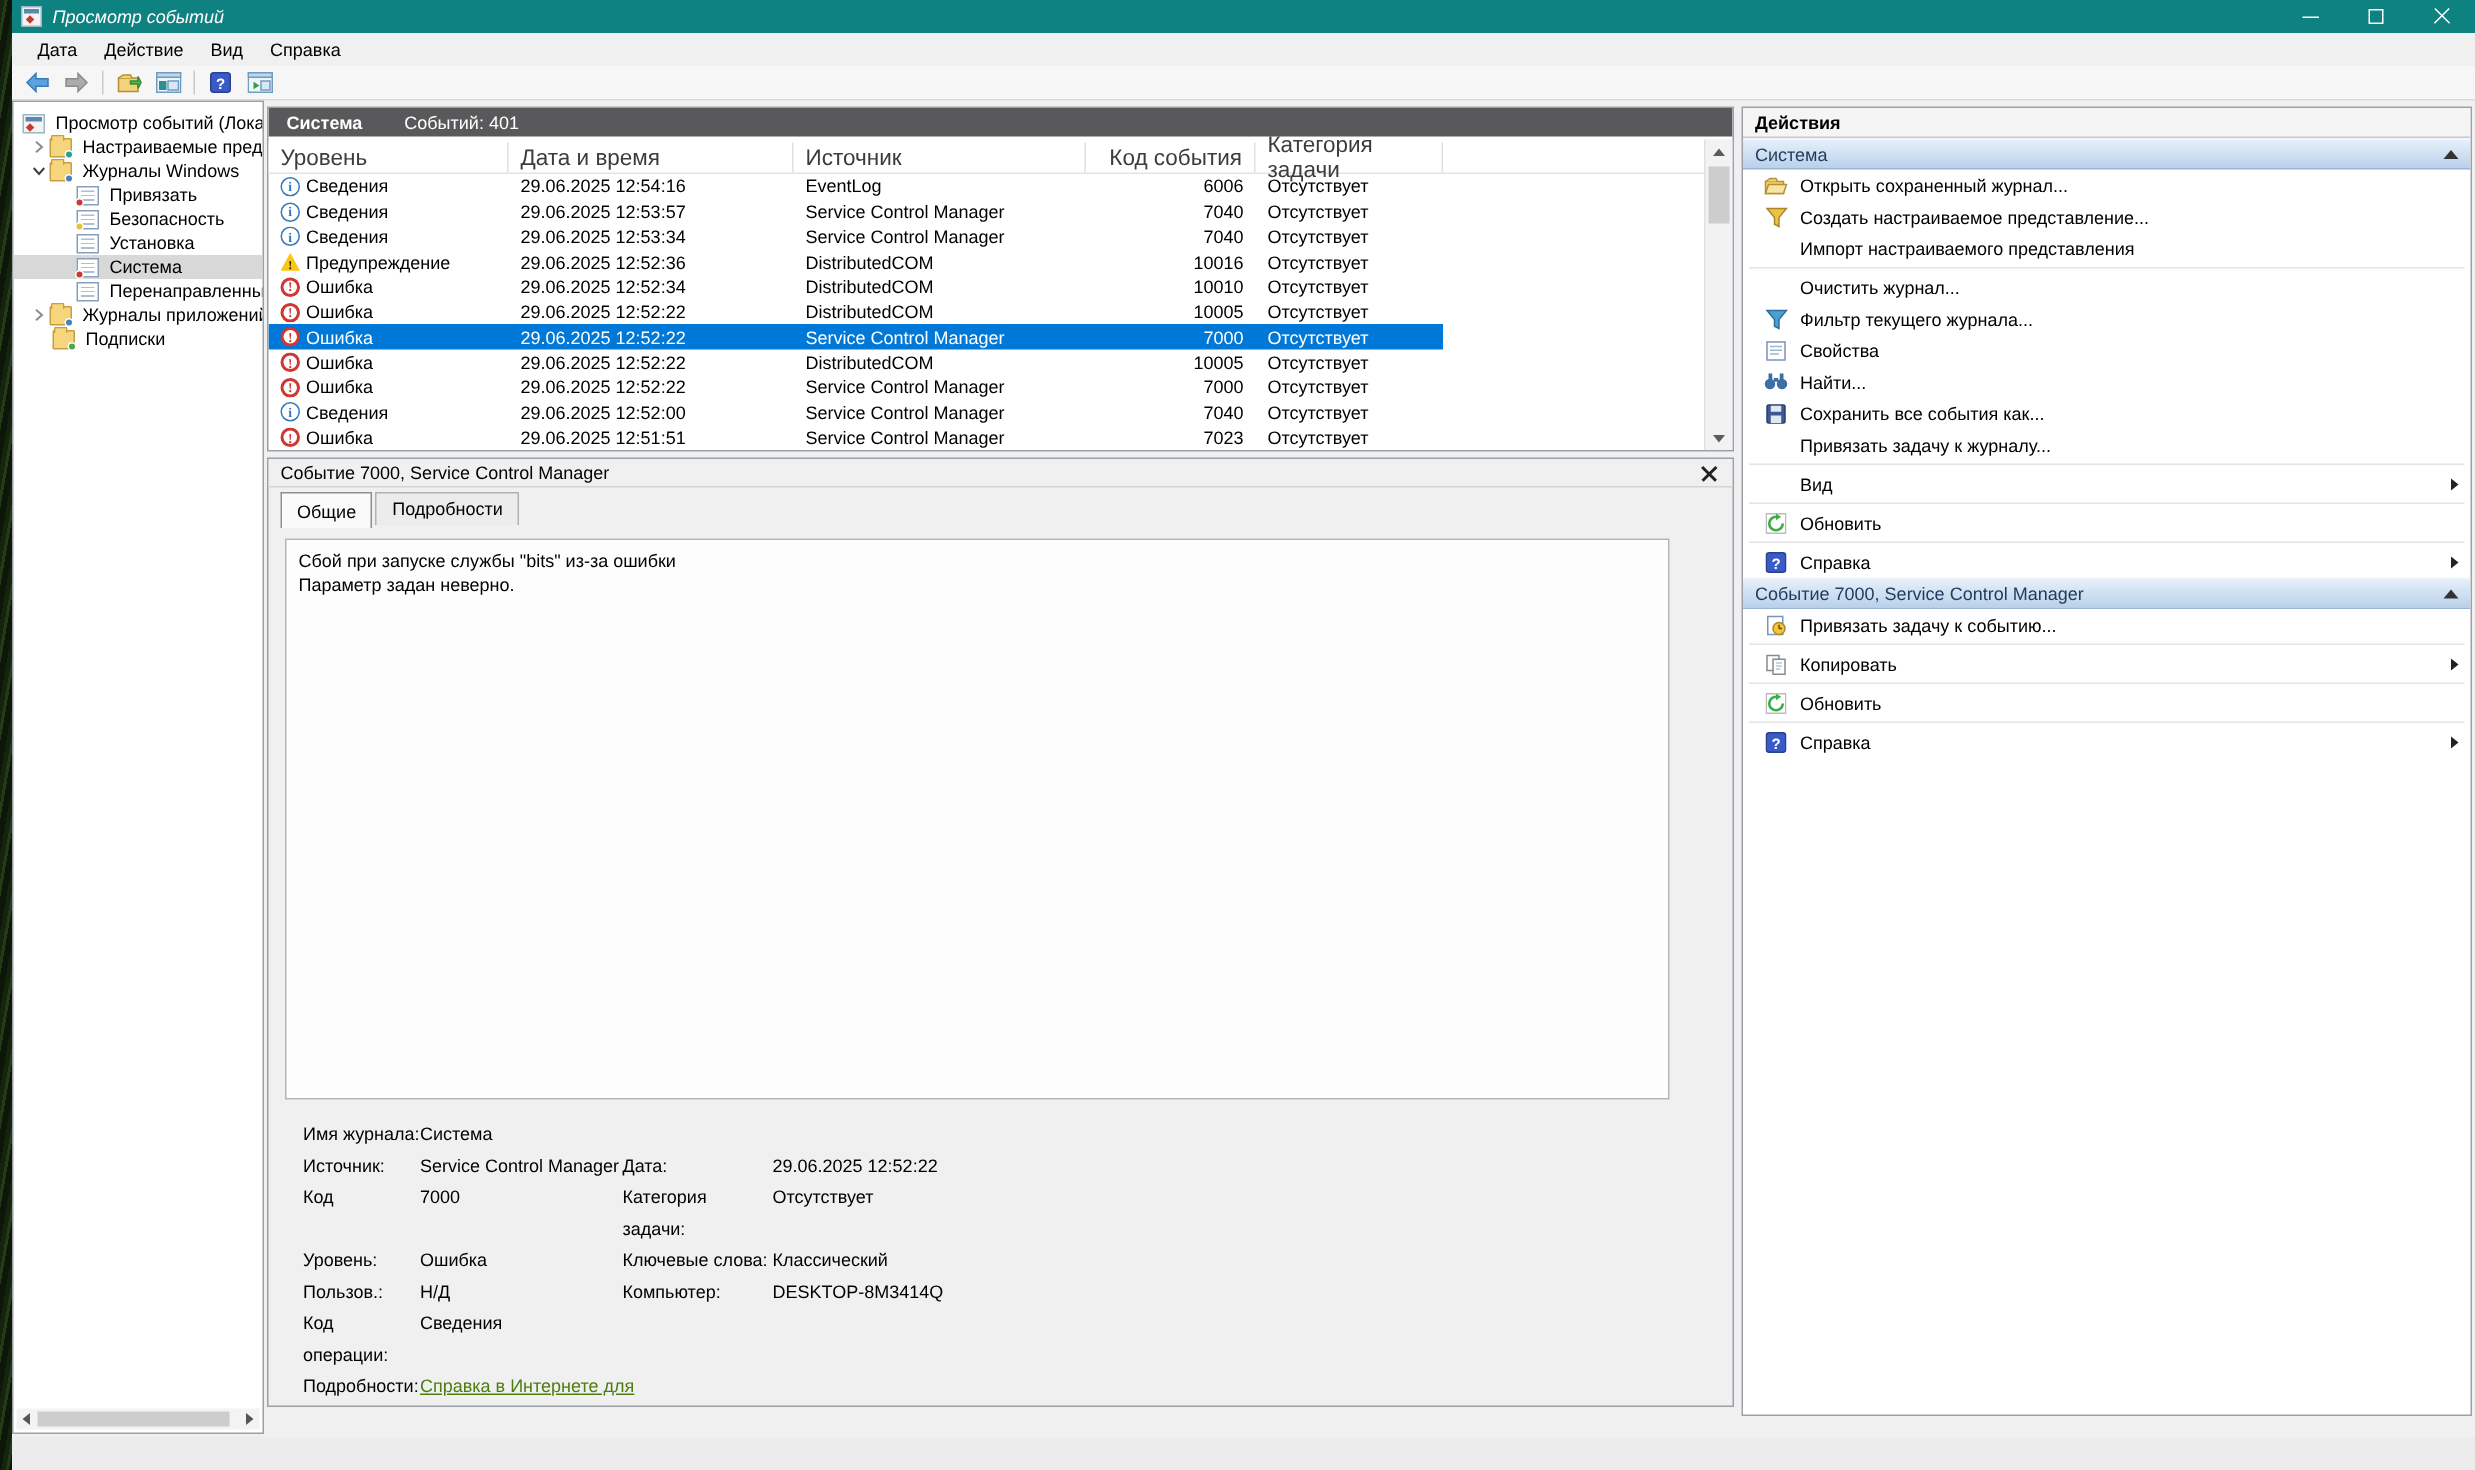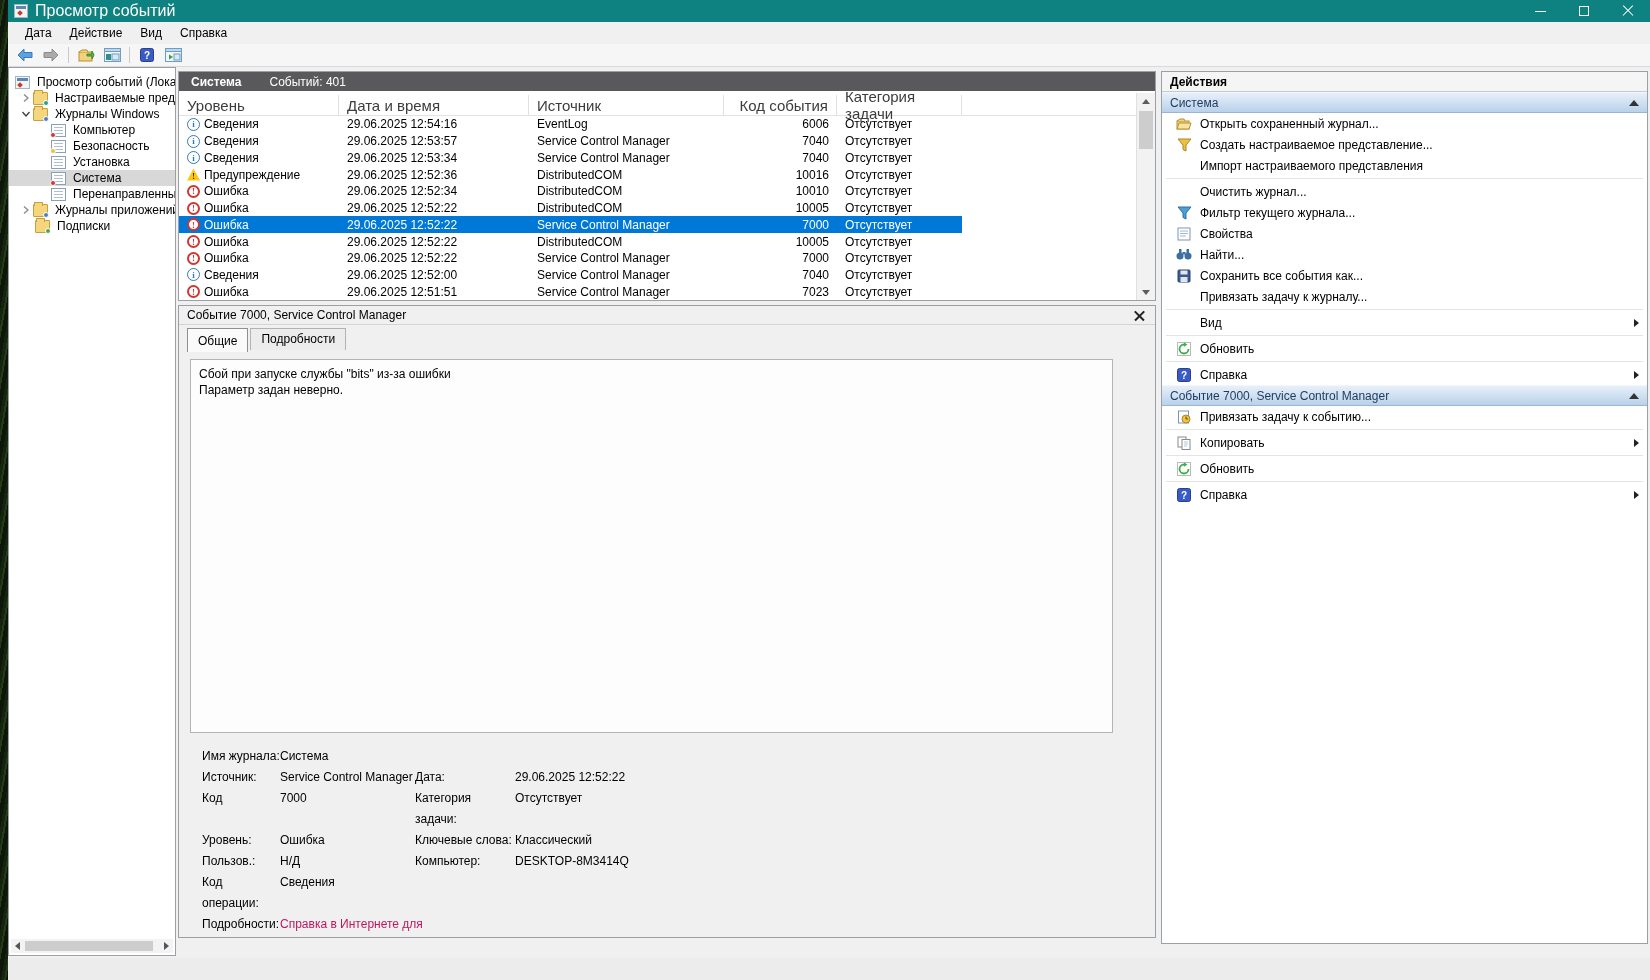--- a/index.html
+++ b/index.html
@@ -10,21 +10,21 @@
     background:repeating-linear-gradient(100deg,#15240f 0 3px,#243b18 3px 5px,#0d1608 5px 9px);
     position:relative; color:#000;
   }
   #window { position:absolute; left:8px; top:0; right:0; bottom:0; background:#ececec; display:flex; flex-direction:column; }
 
   
   .titlebar { height:22px; background:#0e8181; color:#fff; display:flex; align-items:center; flex:0 0 22px; }
   .titlebar .app-icon { width:14px; height:14px; margin:0 7px 0 6px; background:#f3f3f3; border:1px solid #9db7c4; position:relative; }
   .titlebar .app-icon::before { content:""; position:absolute; left:1px; top:1px; right:1px; height:3px; background:#5d87b0; }
   .titlebar .app-icon::after { content:""; position:absolute; left:3px; top:6px; width:4px; height:4px; background:#c23b2e; transform:rotate(45deg); }
-  .titlebar .title { font-size:16px; }
+  .titlebar .title { font-size:12px;font-style:italic; }
   .win-controls { margin-left:auto; display:flex; height:100%; }
   .win-btn { width:44px; display:flex; align-items:center; justify-content:center; color:#fff; cursor:default; }
   .glyph-min { width:11px; height:1px; background:#fff; display:block; }
   .glyph-max { width:10px; height:10px; border:1px solid #fff; display:block; }
   .glyph-close { position:relative; width:12px; height:12px; display:block; }
   .glyph-close::before,.glyph-close::after { content:""; position:absolute; left:-1px; top:5px; width:14px; height:1.4px; background:#fff; }
   .glyph-close::before { transform:rotate(45deg);} .glyph-close::after{ transform:rotate(-45deg);}
 
   
   .menubar { height:22px; flex:0 0 22px; background:#f0f0f0; display:flex; align-items:center; padding-left:8px; }
@@ -96,21 +96,21 @@
   .dp-close { margin-left:auto; position:relative; width:11px; height:11px; }
   .dp-close::before,.dp-close::after{ content:""; position:absolute; left:-1px; top:5px; width:13px; height:1.6px; background:#222; }
   .dp-close::before{ transform:rotate(45deg);} .dp-close::after{ transform:rotate(-45deg);}
   .tabs { position:absolute; left:8px; top:22px; display:flex; align-items:flex-start; height:24px; }
   .tab { padding:3px 10px 4px; border:1px solid #b2b2b2; border-bottom:none; background:#ececec; margin-right:2px; }
   .tab.active { background:#fafafa; border-color:#8f8f8f; padding-top:5px; }
   .msg-box { position:absolute; left:11px; top:53px; width:923px; height:374px; background:#fdfdfd; border:1px solid #b4b4b4; padding:6px 8px; line-height:16px; }
   .fields { position:absolute; left:23px; top:440px; line-height:21px; }
   .frow { display:flex; }
   .fl { width:78px; } .fv { width:135px; } .fl2 { width:100px; } 
-  .link { color:#be185d; }
+  .link { color:#4d7c0f; text-decoration:underline; }
 
   
   .actions-panel { position:absolute; right:2px; top:4px; width:487px; bottom:14px; overflow:hidden; }
   .ap-title { height:20px; display:flex; align-items:center; font-weight:bold; padding-left:8px; background:#f5f5f5; border-bottom:1px solid #c9c9c9; }
   .ap-group-header { height:21px; display:flex; align-items:center; padding:0 8px; background:linear-gradient(#e7f0fa,#b9d1ea); border-top:1px solid #f2f7fc; border-bottom:1px solid #9ab4d2; color:#1e3a5c; }
   .ap-collapse { margin-left:auto; width:0; height:0; border-left:5px solid transparent; border-right:5px solid transparent; border-bottom:6px solid #333; }
   .ap-item { height:21px; display:flex; align-items:center; padding-left:14px; }
   .ap-ic { width:16px; height:16px; flex:0 0 16px; margin-right:8px; display:flex; align-items:center; justify-content:center; }
   .ap-noic { width:16px; flex:0 0 16px; margin-right:8px; }
   .ap-arrow { margin-left:auto; margin-right:8px; width:0; height:0; border-top:4px solid transparent; border-bottom:4px solid transparent; border-left:5px solid #222; }
@@ -213,21 +213,21 @@
             </svg>
           <span class="t-icon icon-folder">
               <span class="badge badge-blue"></span>
             </span>
           <span class="tree-label">Журналы Windows</span>
         </div>
         <div class="tree-row" style="padding-left:42px">
           <span class="t-icon icon-page">
               <span class="badge-red-sm"></span>
             </span>
-          <span class="tree-label">Компьютер</span>
+          <span class="tree-label">Привязать</span>
         </div>
         <div class="tree-row" style="padding-left:42px">
           <span class="t-icon icon-page">
               <span class="badge-yel-sm"></span>
             </span>
           <span class="tree-label">Безопасность</span>
         </div>
         <div class="tree-row" style="padding-left:42px">
           <span class="t-icon icon-page"></span>
           <span class="tree-label">Установка</span>

